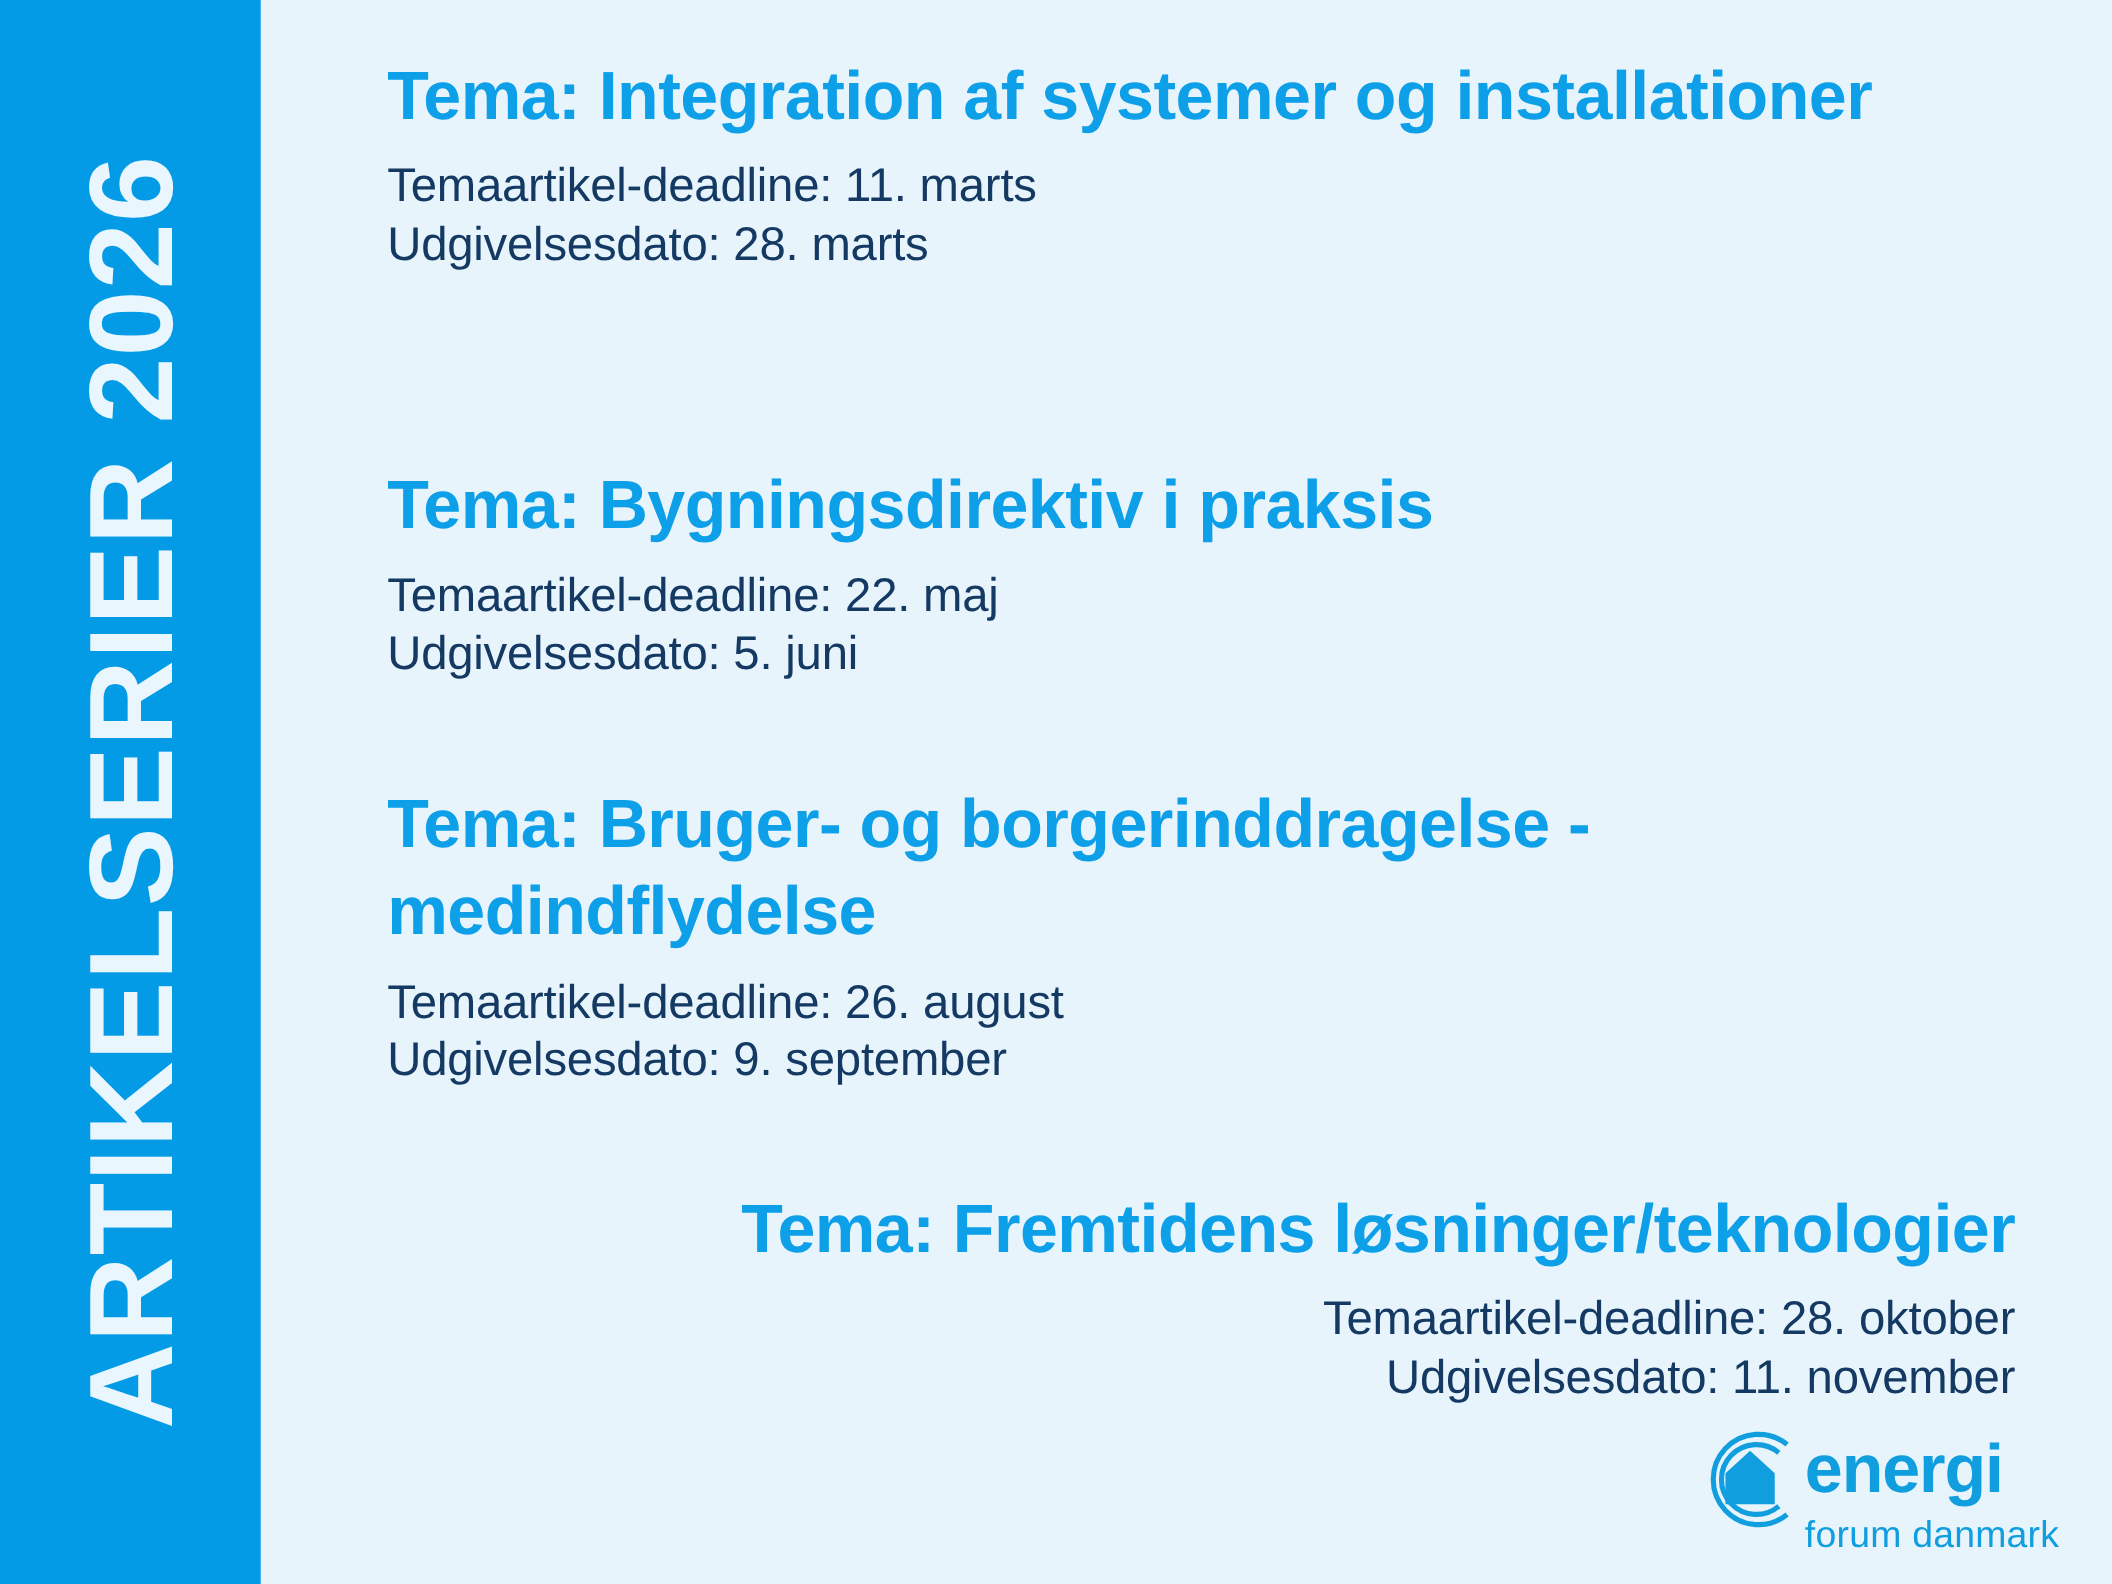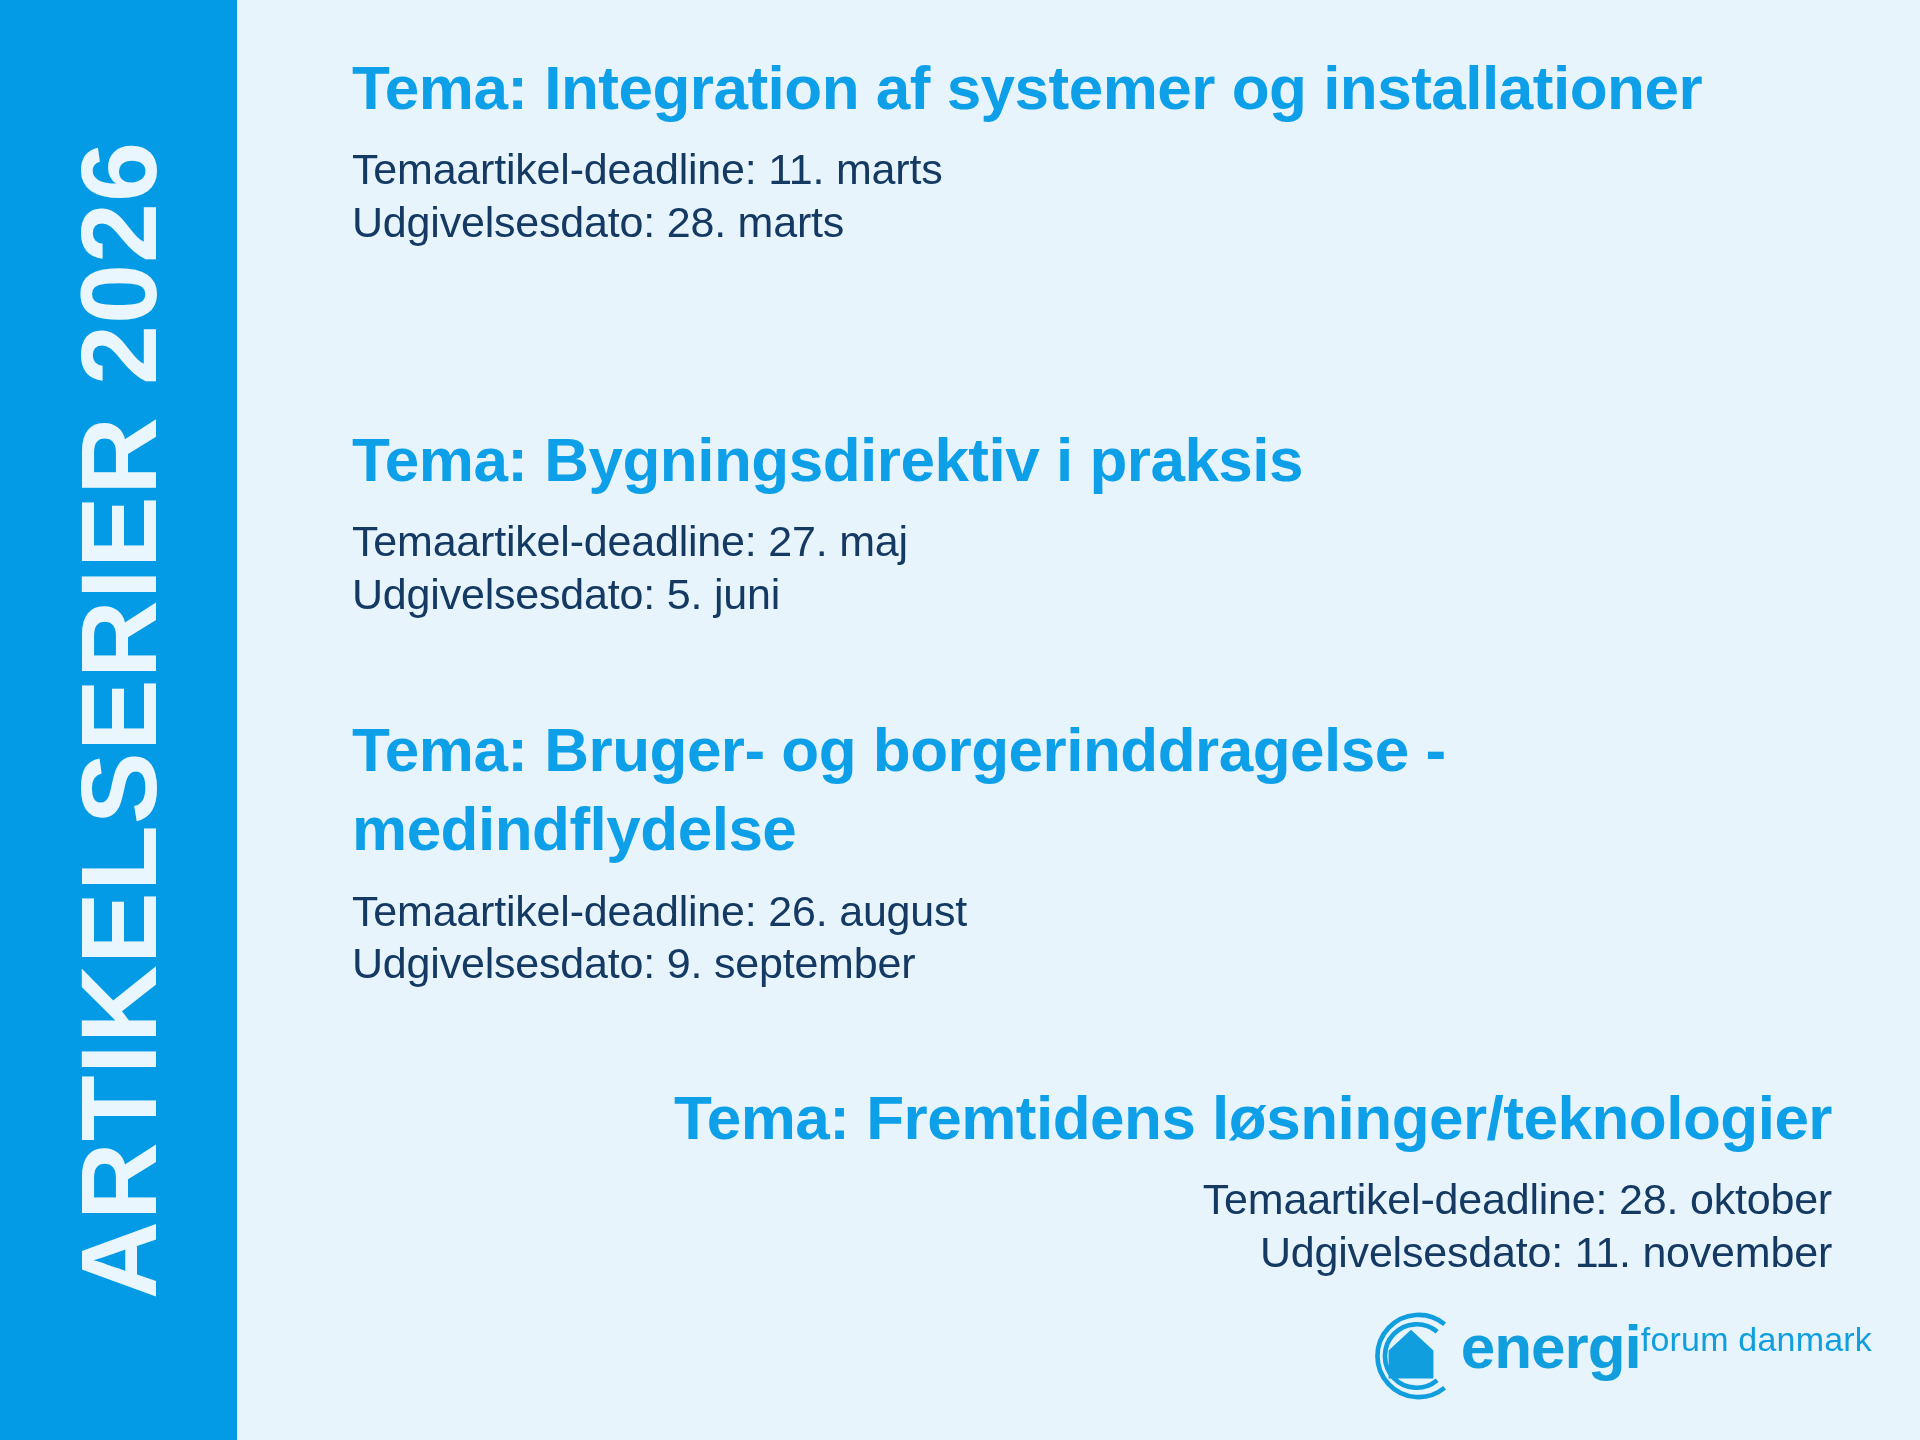--- a/index.html
+++ b/index.html
@@ -97,23 +97,24 @@
     align-items: flex-start;
   }
   .logo-mark {
     width: 112px;
     height: 112px;
     flex: 0 0 auto;
     margin-right: -6px;
   }
   .logo-words {
     display: flex;
-    flex-direction: row;
+    flex-direction: column;
     justify-content: center;
     padding-top: 18px;
+    gap: 10px;
   }
   .logo-word-main {
     color: #109ede;
     font-family: "Liberation Sans", sans-serif;
     font-weight: bold;
     font-size: 62px;
     line-height: 0.92;
     letter-spacing: -1px;
   }
   .logo-word-sub {
@@ -139,21 +140,21 @@
   <div class="content">
 
     <div class="section section-1">
       <h2 class="theme-title">Tema: Integration af systemer og installationer</h2>
       <p class="meta-line">Temaartikel-deadline: 11. marts</p>
       <p class="meta-line">Udgivelsesdato: 28. marts</p>
     </div>
 
     <div class="section section-2">
       <h2 class="theme-title wide">Tema: Bygningsdirektiv i praksis</h2>
-      <p class="meta-line">Temaartikel-deadline: 27. maj</p>
+      <p class="meta-line">Temaartikel-deadline: 22. maj</p>
       <p class="meta-line">Udgivelsesdato: 5. juni</p>
     </div>
 
     <div class="section section-3">
       <h2 class="theme-title">Tema: Bruger- og borgerinddragelse - medindflydelse</h2>
       <p class="meta-line">Temaartikel-deadline: 26. august</p>
       <p class="meta-line">Udgivelsesdato: 9. september</p>
     </div>
 
     <div class="section section-4">

